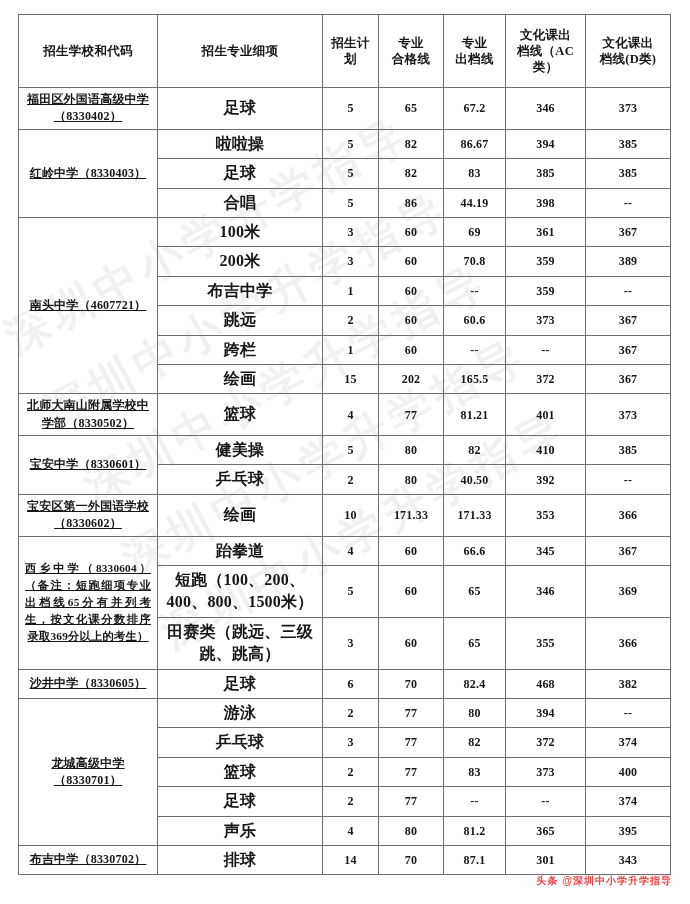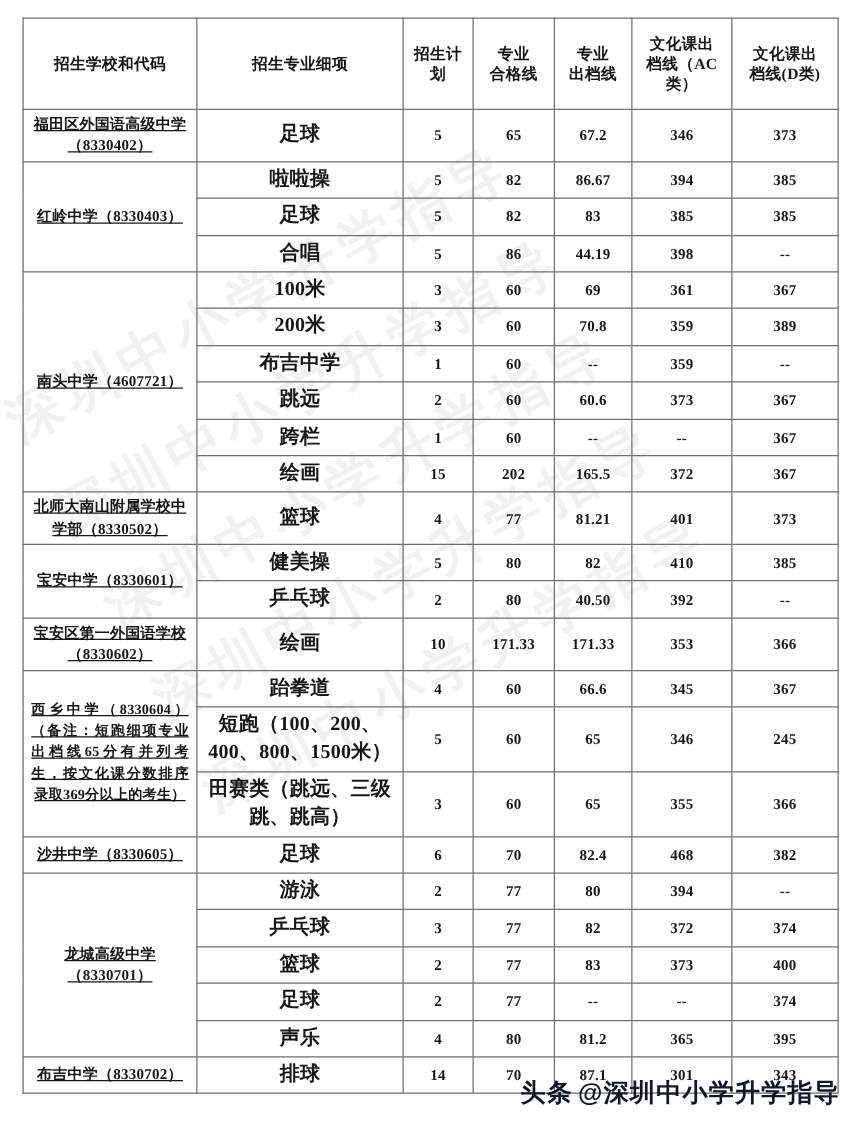--- a/index.html
+++ b/index.html
@@ -116,23 +116,23 @@
   col.c-out     { width: 62px; }
   col.c-ac      { width: 80px; }
   col.c-d       { width: 85px; }
 
   .footer {
     position: absolute;
     right: 18px;
     bottom: 16px;
     z-index: 3;
     font-family: "Liberation Sans", sans-serif;
-    font-size: 20px;
+    font-size: 10px;
     font-weight: 700;
-    color: #0f172a;
+    color: #ef4444;
     letter-spacing: 1px;
     white-space: nowrap;
   }
   .footer .toutiao { margin-right: 4px; }
 </style>
 </head>
 <body>
 
 <div class="page">
 
@@ -309,21 +309,21 @@
             <td class="num">66.6</td>
             <td class="num">345</td>
             <td class="num">367</td>
           </tr>
           <tr>
             <td class="major">短跑（100、200、400、800、1500米）</td>
             <td class="num">5</td>
             <td class="num">60</td>
             <td class="num">65</td>
             <td class="num">346</td>
-            <td class="num">245</td>
+            <td class="num">369</td>
           </tr>
           <tr>
             <td class="major">田赛类（跳远、三级跳、跳高）</td>
             <td class="num">3</td>
             <td class="num">60</td>
             <td class="num">65</td>
             <td class="num">355</td>
             <td class="num">366</td>
           </tr>
           <tr>

